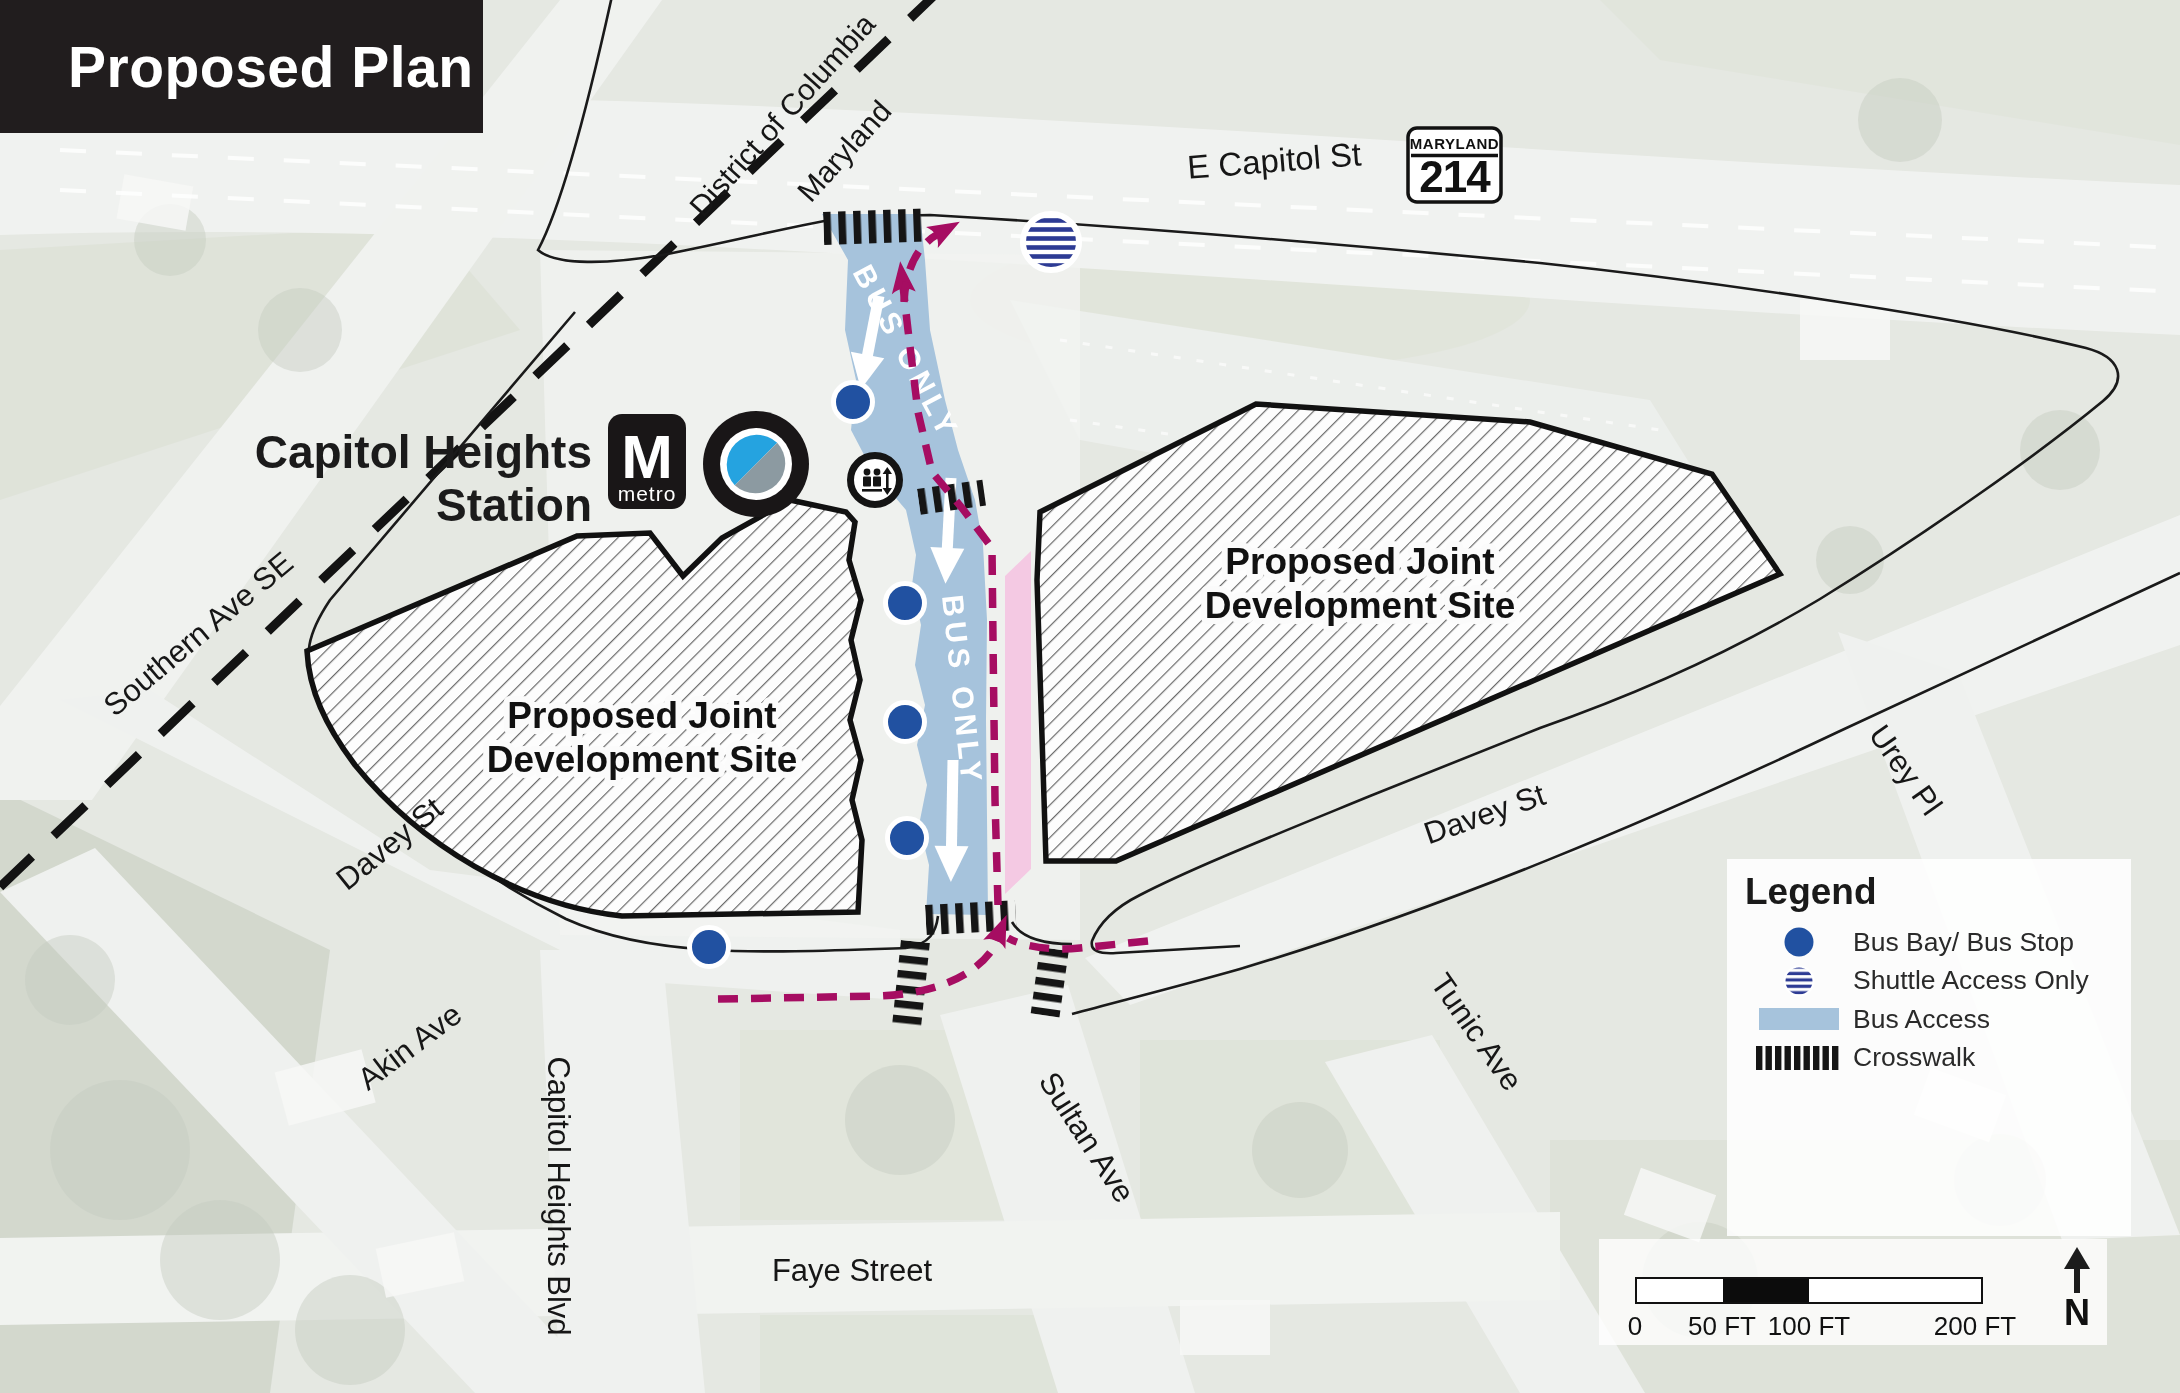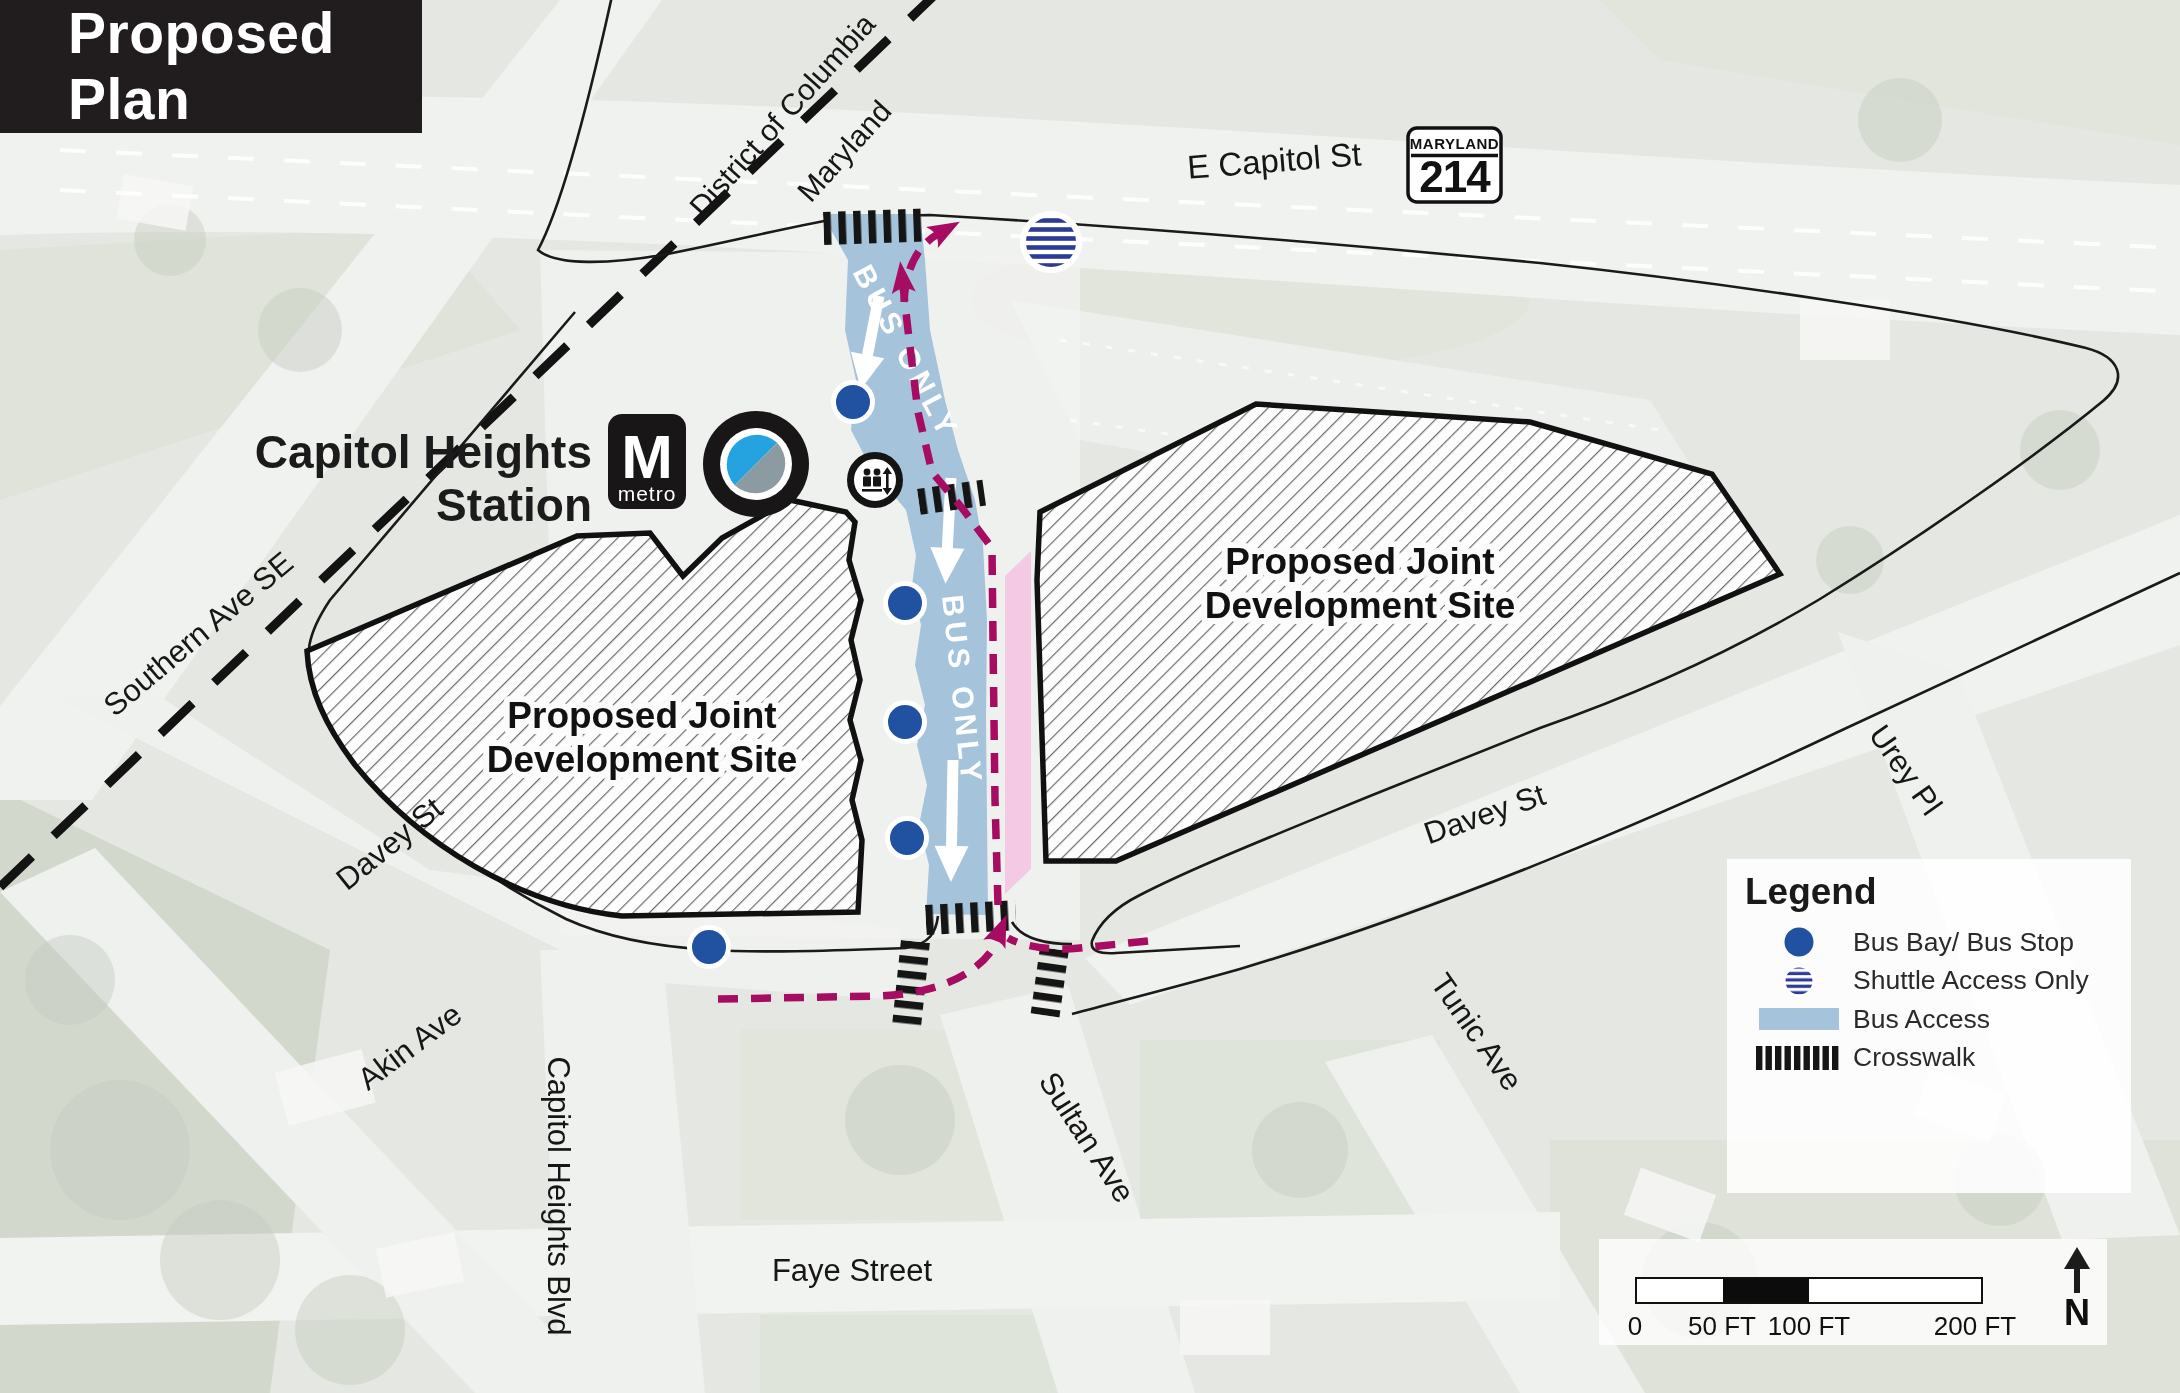--- a/index.html
+++ b/index.html
@@ -13,26 +13,26 @@
   .sitelabel{font-size:37px;font-weight:bold;fill:#111;
              paint-order:stroke;stroke:#fbfbfb;stroke-width:12px;stroke-linejoin:round;}
   .busonly{font-size:30px;font-weight:bold;fill:#ffffff;letter-spacing:5px;}
   .stationname{font-size:46px;font-weight:bold;fill:#1b1b1b;}
   .mM{font-size:62px;font-weight:bold;fill:#fff;}
   .mword{font-size:21px;fill:#fff;letter-spacing:1px;}
   .shieldstate{font-size:15px;font-weight:bold;fill:#111;letter-spacing:.5px;}
   .shieldnum{font-size:44px;font-weight:bold;fill:#111;letter-spacing:-1px;}
 
   
-  #banner{position:absolute;left:0;top:0;width:422px;height:133px;background:#211d1e;
-          display:flex;align-items:flex-start;}
+  #banner{position:absolute;left:0;top:0;width:483px;height:133px;background:#211d1e;
+          display:flex;align-items:center;}
   #banner .t{color:#fff;font-size:57px;font-weight:bold;padding-left:68px;letter-spacing:.5px;}
 
   
-  #legend{position:absolute;left:1727px;top:859px;width:404px;height:334px;
+  #legend{position:absolute;left:1727px;top:859px;width:404px;height:377px;
           background:rgba(255,255,255,.87);box-sizing:border-box;padding:10px 18px 8px 18px;}
   #legend .ltitle{font-size:37px;font-weight:bold;color:#1a1a1a;margin:2px 0 10px 0;}
   .lrow{display:flex;align-items:center;height:38.5px;}
   .licon{width:108px;display:flex;justify-content:center;align-items:center;flex:none;}
   .llabel{font-size:26.5px;color:#2a2a2a;}
 
   
   #scalebox{position:absolute;left:1599px;top:1239px;width:508px;height:106px;
             background:rgba(255,255,255,.8);}
   #sbar{position:absolute;left:36px;top:38px;width:348px;height:27px;border:2.5px solid #111;

